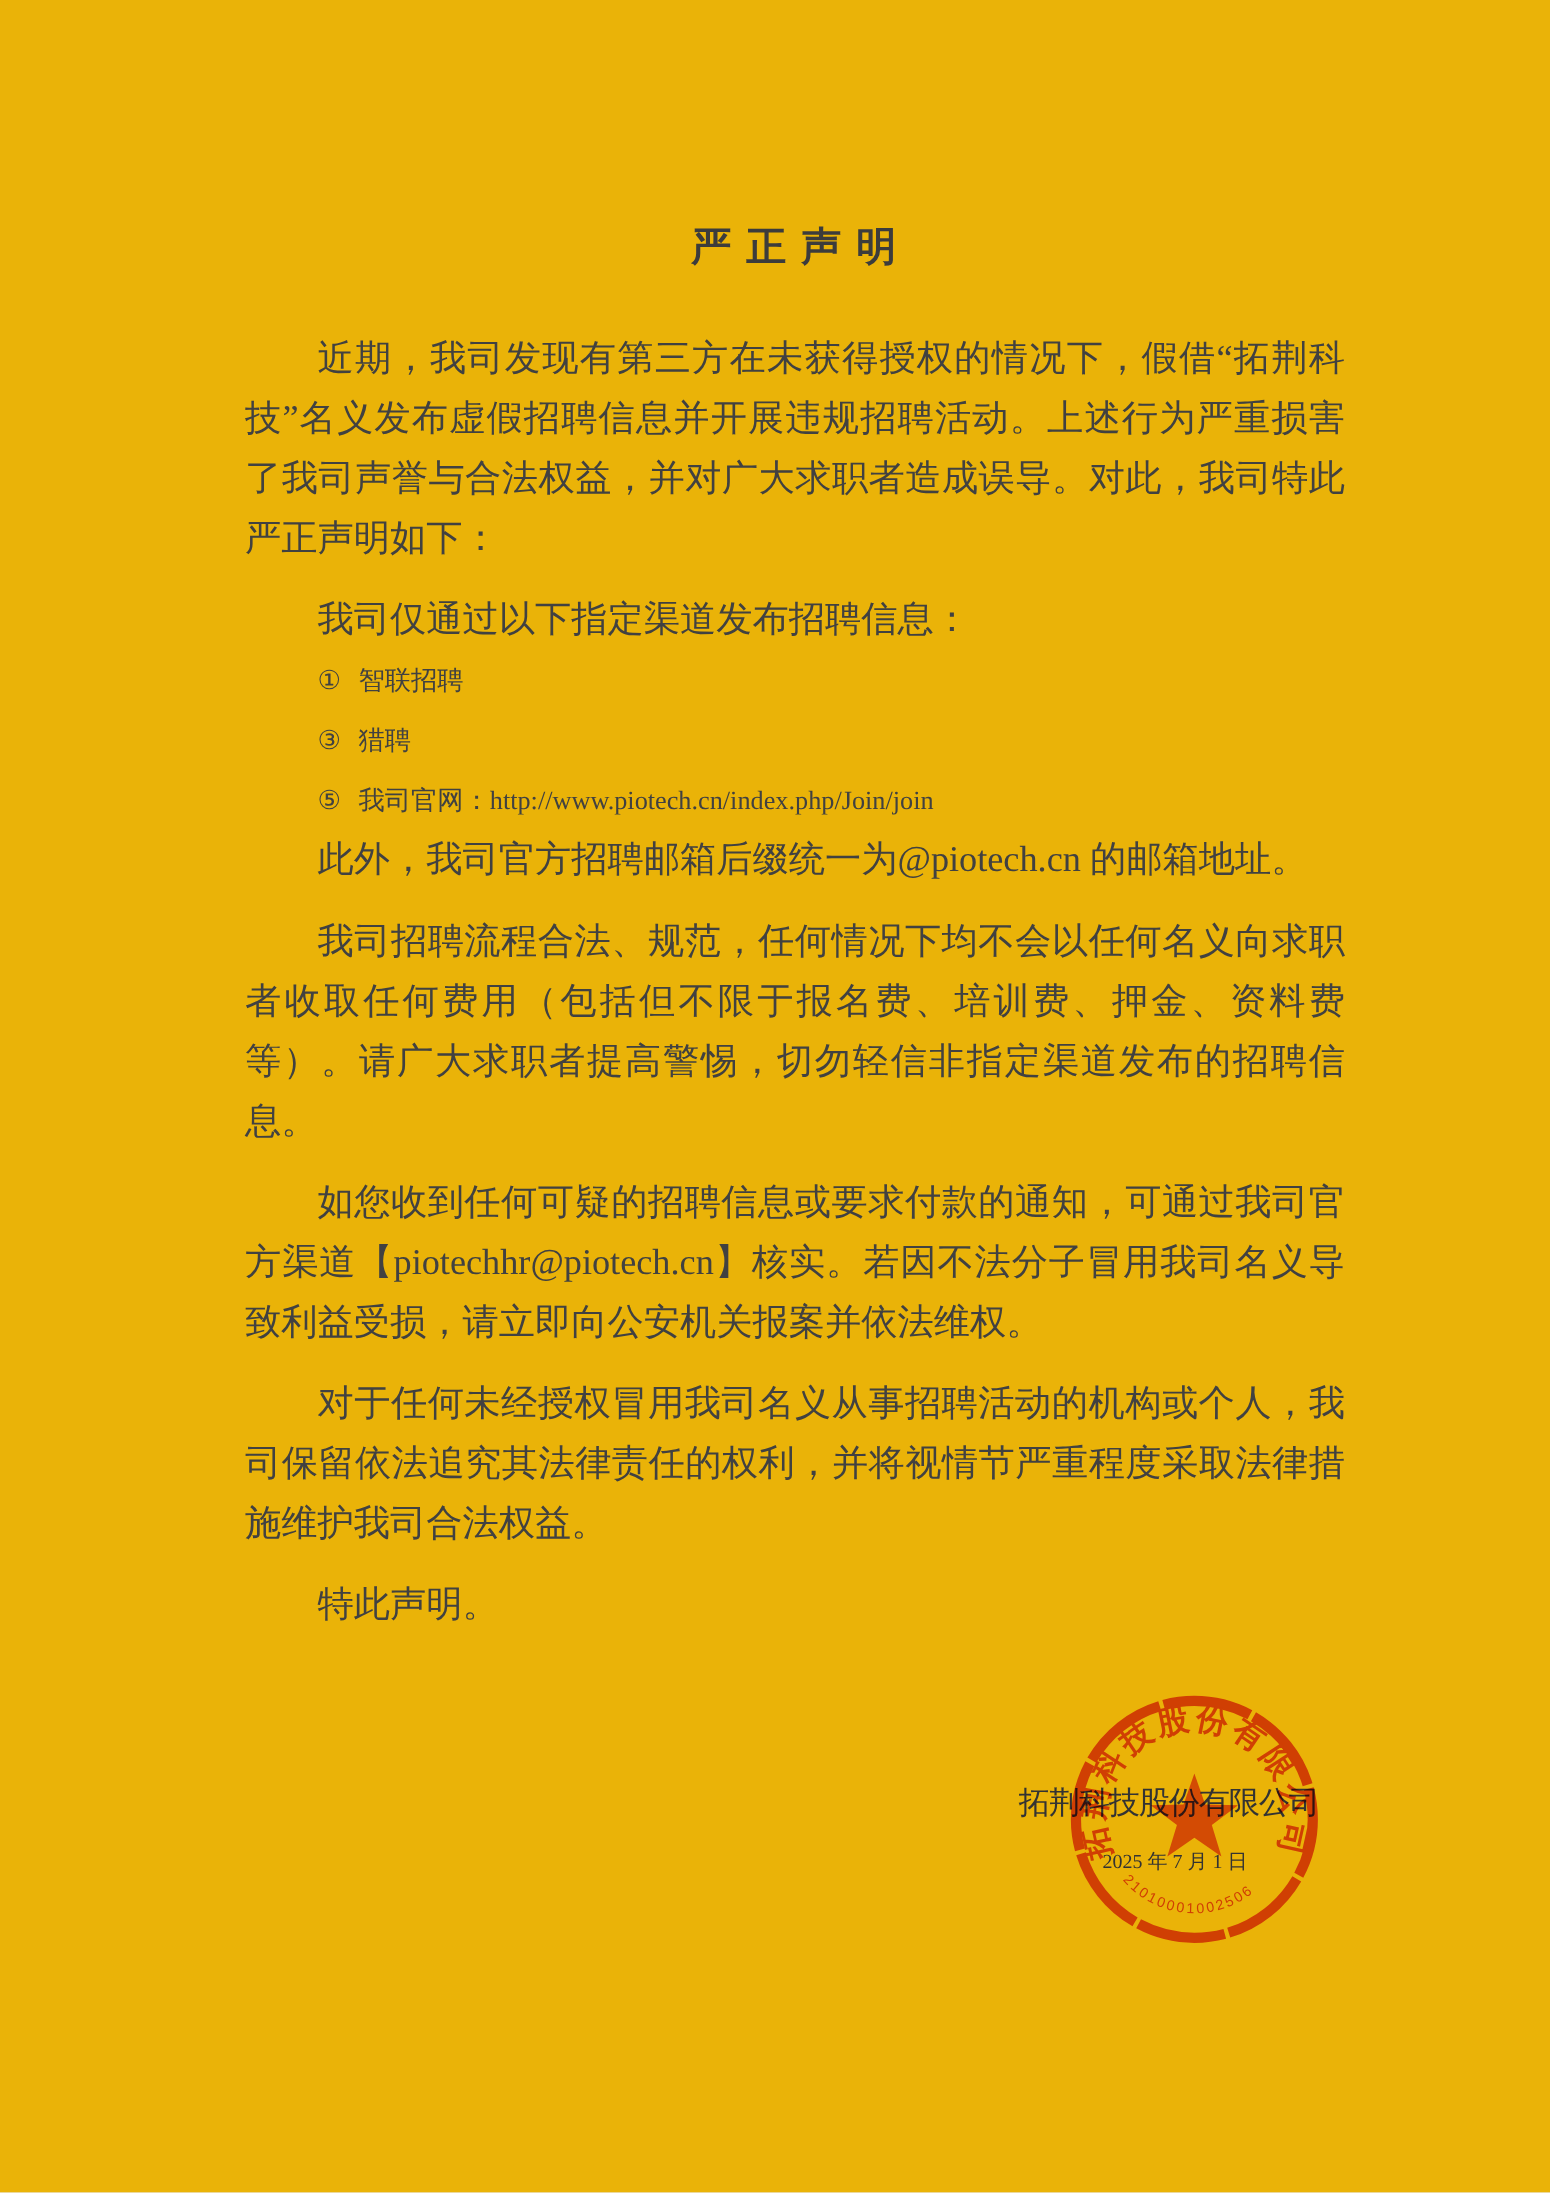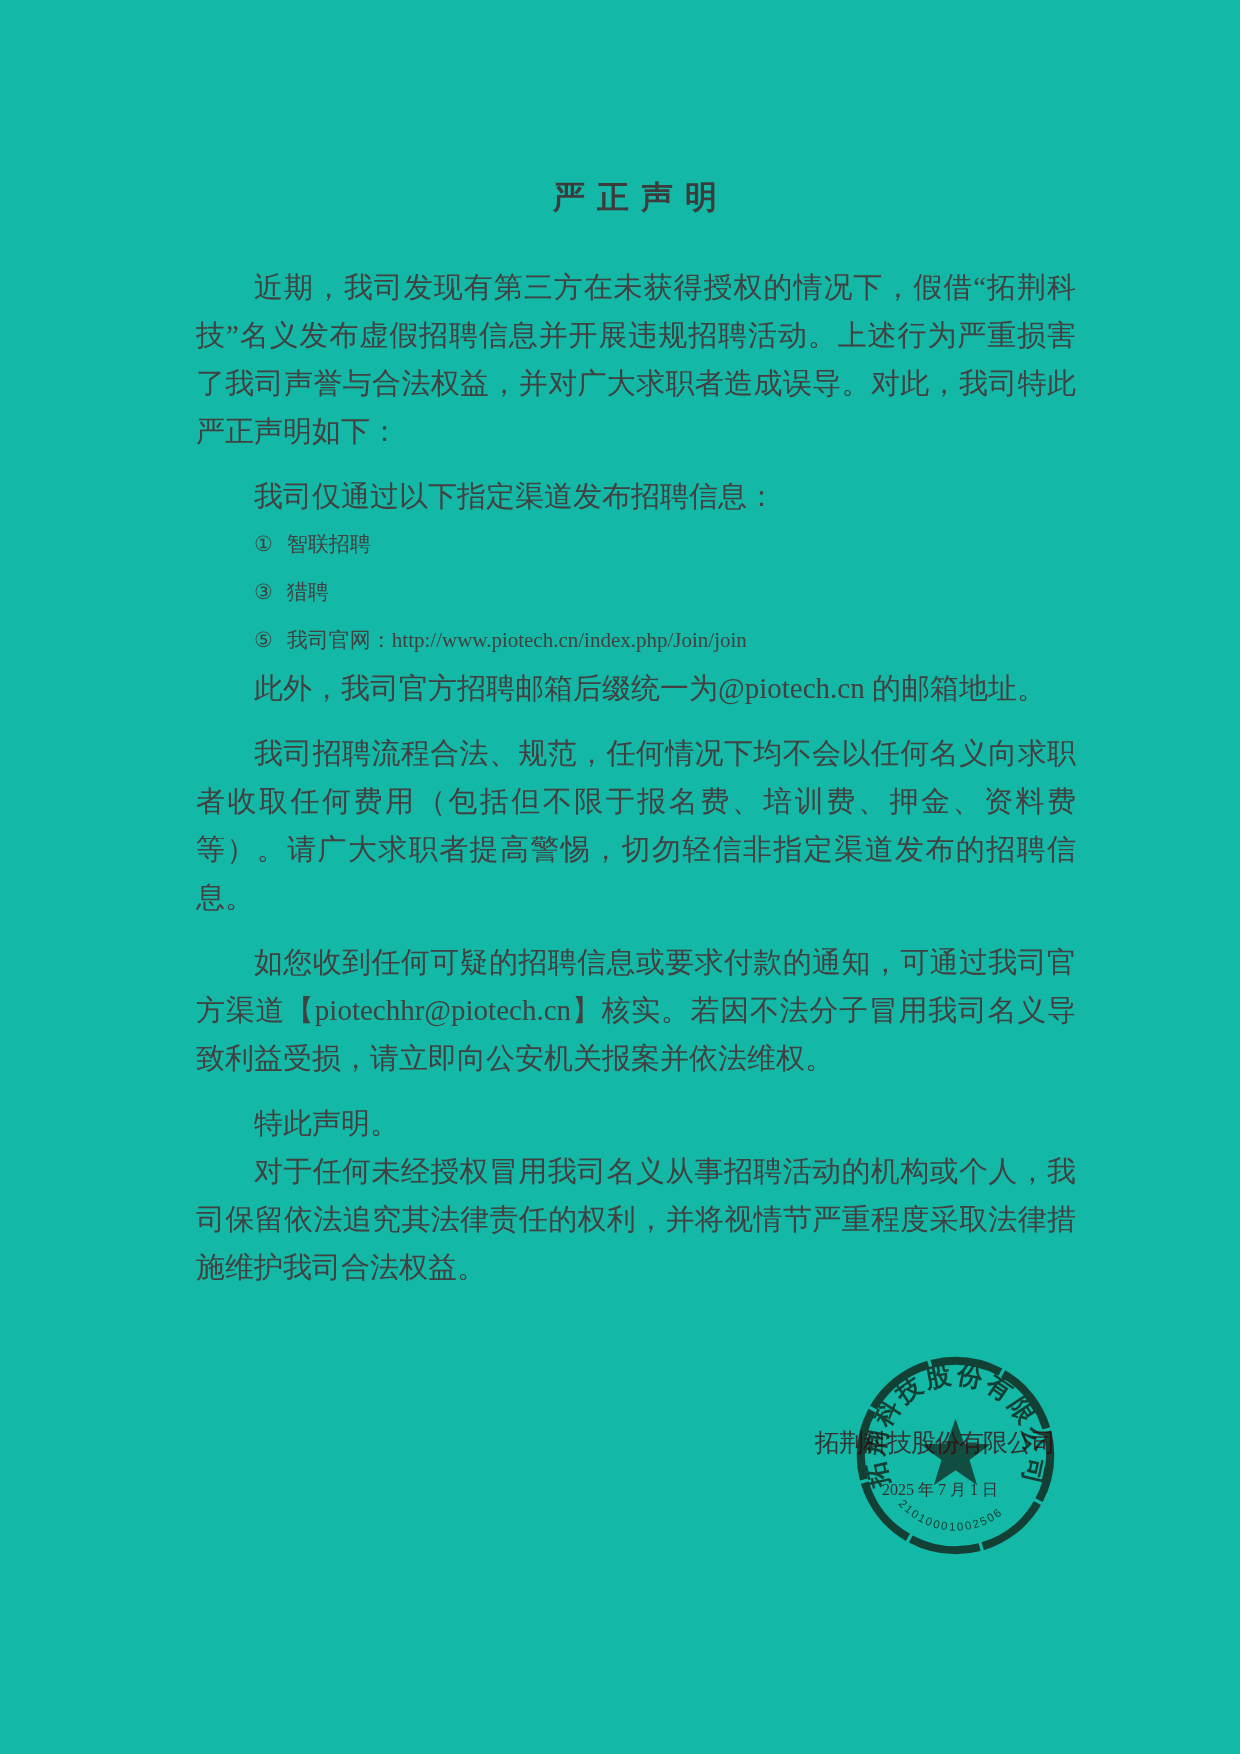--- a/index.html
+++ b/index.html
@@ -1,20 +1,20 @@
 <!DOCTYPE html>
 <html><head>
 <meta charset="utf-8">
 <style>
   html,body { margin:0; padding:0; background:#e9e9e9; }
   .page {
     position:relative;
     width:1240px; height:1754px;
     margin:0 auto;
-    background:#14b8a6;
+    background:#eab308;
     overflow:hidden;
     font-family:"Liberation Serif","DejaVu Serif",serif;
     color:#414141;
   }
   .content {
     position:absolute;
     left:196px; top:0;
     width:880px;
   }
   .doc-title {
@@ -96,23 +96,23 @@
         <span class="channel-num">⑤</span><span>我司官网：http://www.piotech.cn/index.php/Join/join</span>
       </div>
 
       <p class="para indent">此外，我司官方招聘邮箱后缀统一为@piotech.cn 的邮箱地址。</p>
     </div>
 
     <p class="para indent">我司招聘流程合法、规范，任何情况下均不会以任何名义向求职者收取任何费用（包括但不限于报名费、培训费、押金、资料费等）。请广大求职者提高警惕，切勿轻信非指定渠道发布的招聘信息。</p>
 
     <p class="para indent">如您收到任何可疑的招聘信息或要求付款的通知，可通过我司官方渠道【piotechhr@piotech.cn】核实。若因不法分子冒用我司名义导致利益受损，请立即向公安机关报案并依法维权。</p>
 
+    <p class="para indent">对于任何未经授权冒用我司名义从事招聘活动的机构或个人，我司保留依法追究其法律责任的权利，并将视情节严重程度采取法律措施维护我司合法权益。</p>
+
     <p class="para indent closing">特此声明。</p>
-
-    <p class="para indent">对于任何未经授权冒用我司名义从事招聘活动的机构或个人，我司保留依法追究其法律责任的权利，并将视情节严重程度采取法律措施维护我司合法权益。</p>
   </div>
 
   <div class="sig-company">拓荆科技股份有限公司</div>
   <div class="sig-date">2025 年 7 月 1 日</div>
 
   <svg class="seal" viewBox="0 0 300 300" xmlns="http://www.w3.org/2000/svg" aria-hidden="true">
     <defs>
       <path id="arcTop" d="M 70.3 187.2 A 88 88 0 1 1 229.7 187.2" fill="none"></path>
       <path id="arcBottom" d="M 70.3 196 A 92 92 0 0 0 220.5 209.1" fill="none"></path>
     </defs>

